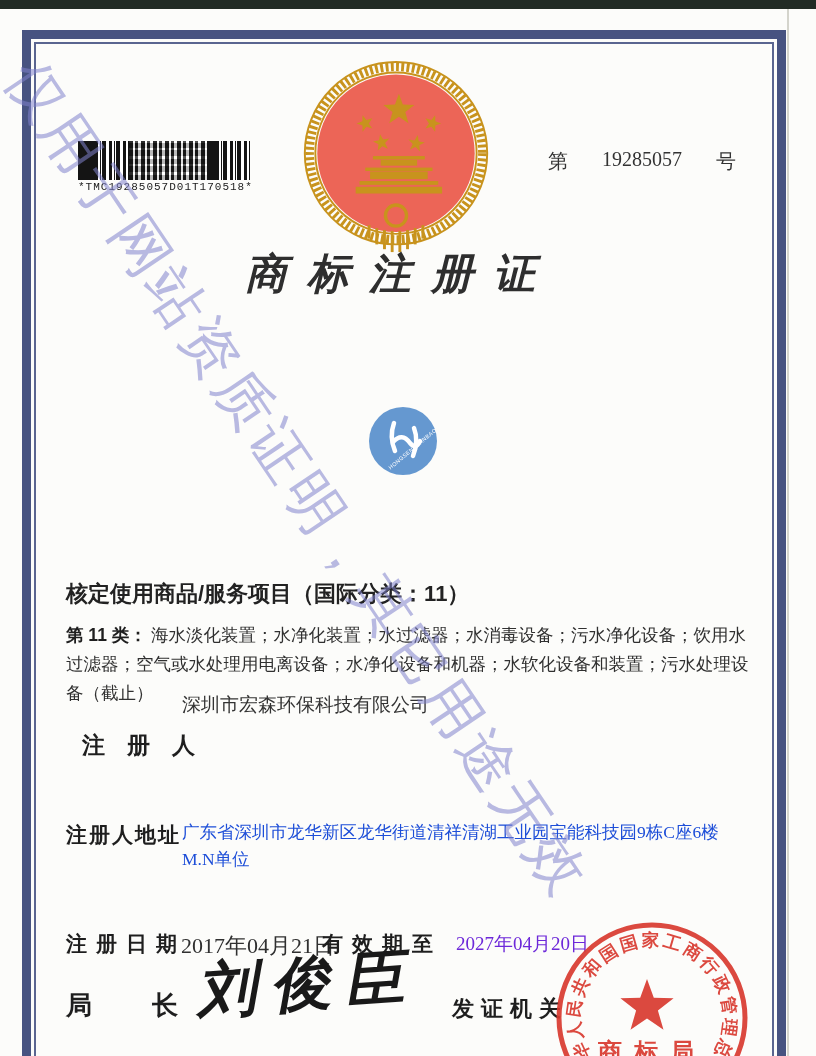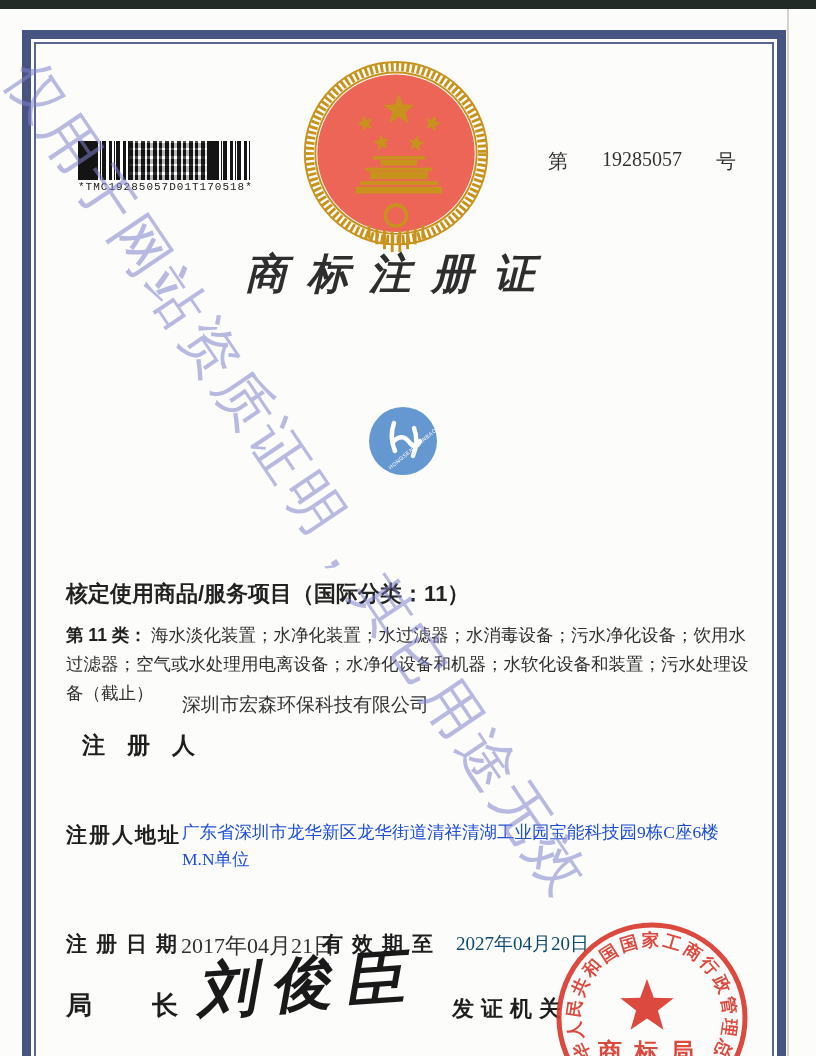--- a/index.html
+++ b/index.html
@@ -46,21 +46,21 @@
 
   
   .lbl{font-family:"Liberation Sans","DejaVu Sans",sans-serif;font-weight:bold;color:#1e1e1e;z-index:10;}
   .registrant-label{left:66px;top:730px;font-size:23px;letter-spacing:22px;margin-left:16px;}
   .registrant-value{left:182px;top:692px;font-size:19px;color:#333;z-index:10;}
   .address-label{left:66px;top:821px;font-size:21px;letter-spacing:2px;}
   .address-value{left:182px;top:819px;width:592px;font-size:17.5px;line-height:27px;color:#1d4ed8;z-index:10;}
   .regdate-label{left:66px;top:930px;font-size:21px;letter-spacing:9px;}
   .regdate-value{left:181px;top:931px;font-size:22px;color:#303030;z-index:10;}
   .valid-label{left:322px;top:930px;font-size:21px;letter-spacing:9px;}
-  .valid-value{left:456px;top:931px;font-size:19px;color:#0c4a6e;z-index:10;}
+  .valid-value{left:456px;top:931px;font-size:19px;color:#6d28d9;z-index:10;}
   .director-label{left:66px;top:988px;font-size:26px;letter-spacing:60px;}
   .issuer-label{left:452px;top:994px;font-size:22px;letter-spacing:7px;}
 
   
   .signature{left:196px;top:944px;font-size:60px;font-style:italic;font-weight:bold;
      letter-spacing:14px;color:#191919;transform:rotate(-4deg);z-index:12;}
 
   
   .seal{left:552px;top:918px;width:200px;height:200px;z-index:40;opacity:.92;}
 

